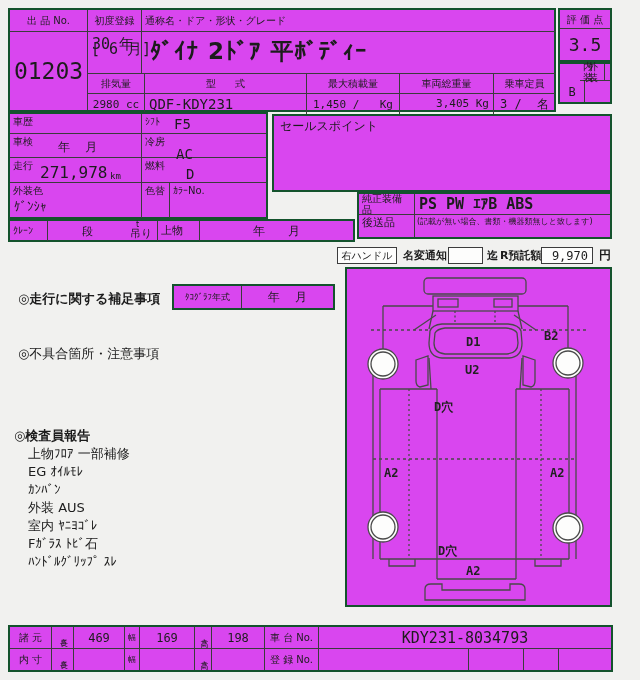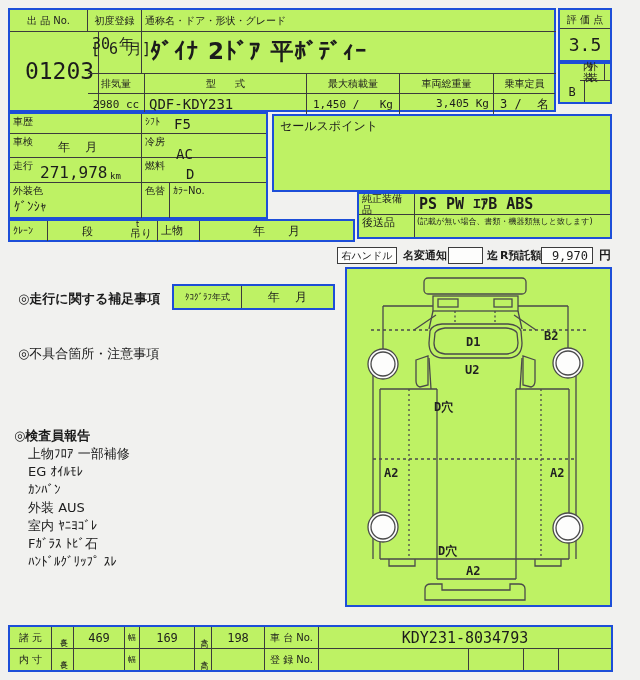--- a/index.html
+++ b/index.html
@@ -1,39 +1,39 @@
 <!DOCTYPE html>
 <html><head>
 <meta charset="utf-8">
 <style>
   html,body{margin:0;padding:0;}
   body{width:640px;height:680px;background:#f1f1ef;position:relative;
        font-family:"DejaVu Sans","Liberation Sans",sans-serif;color:#1c1c1c;
        -webkit-font-smoothing:none;}
-  .box{position:absolute;background:#bef264;border:2px solid #1d4ed8;box-sizing:border-box;}
+  .box{position:absolute;background:#d946ef;border:2px solid #14532d;box-sizing:border-box;}
   .cell{position:absolute;box-sizing:border-box;}
   .br{border-right:1.5px solid #3c3c3c;}
   .bb{border-bottom:1.5px solid #3c3c3c;}
   .lbl{font-size:10px;padding:2px 3px;line-height:1.1;}
   .ctr{display:flex;align-items:center;justify-content:center;}
   .pre{white-space:pre;}
   .mono{font-family:"DejaVu Sans Mono","Liberation Mono",monospace;}
   .txt{position:absolute;line-height:1.15;}
   .dlabel{position:absolute;font-size:12px;font-weight:600;
           font-family:"DejaVu Sans Mono","Liberation Mono",monospace;color:#222;}
   .vert{writing-mode:vertical-rl;text-orientation:upright;font-size:8px;letter-spacing:0;}
   svg{display:block;}
   .sb{display:flex;align-items:center;justify-content:space-between;padding:0 6px;box-sizing:border-box;}
 </style>
 </head>
 <body>
 
 <div class="box" style="left:8px;top:8px;width:548px;height:104px;">
   <div class="cell br bb lbl ctr" style="left:0;top:0;width:78px;height:22px;">出 品 No.</div>
-  <div class="cell br ctr mono" style="left:0;top:22px;width:78px;height:78px;font-size:23px;margin-left:11px;">01203</div>
+  <div class="cell br ctr mono" style="left:0;top:22px;width:78px;height:78px;font-size:23px;">01203</div>
 
   <div class="cell br bb lbl ctr" style="left:78px;top:0;width:54px;height:22px;">初度登録</div>
   <div class="cell br bb" style="left:78px;top:22px;width:54px;height:42px;">
     <span class="txt mono" style="left:4px;top:4px;font-size:15px;">30 年</span>
     <span class="txt mono pre" style="left:3px;top:9px;font-size:15px;">[ 6 月]</span>
   </div>
 
   <div class="cell bb lbl" style="left:132px;top:0;width:414px;height:22px;padding-top:5px;">通称名・ドア・形状・グレード</div>
   <div class="cell bb" style="left:132px;top:22px;width:414px;height:42px;text-decoration:underline;">
     <span class="txt" style="left:8px;top:6px;font-size:23px;font-weight:600;letter-spacing:1px;">ﾀﾞｲﾅ 2ﾄﾞｱ 平ﾎﾞﾃﾞｨｰ</span>

